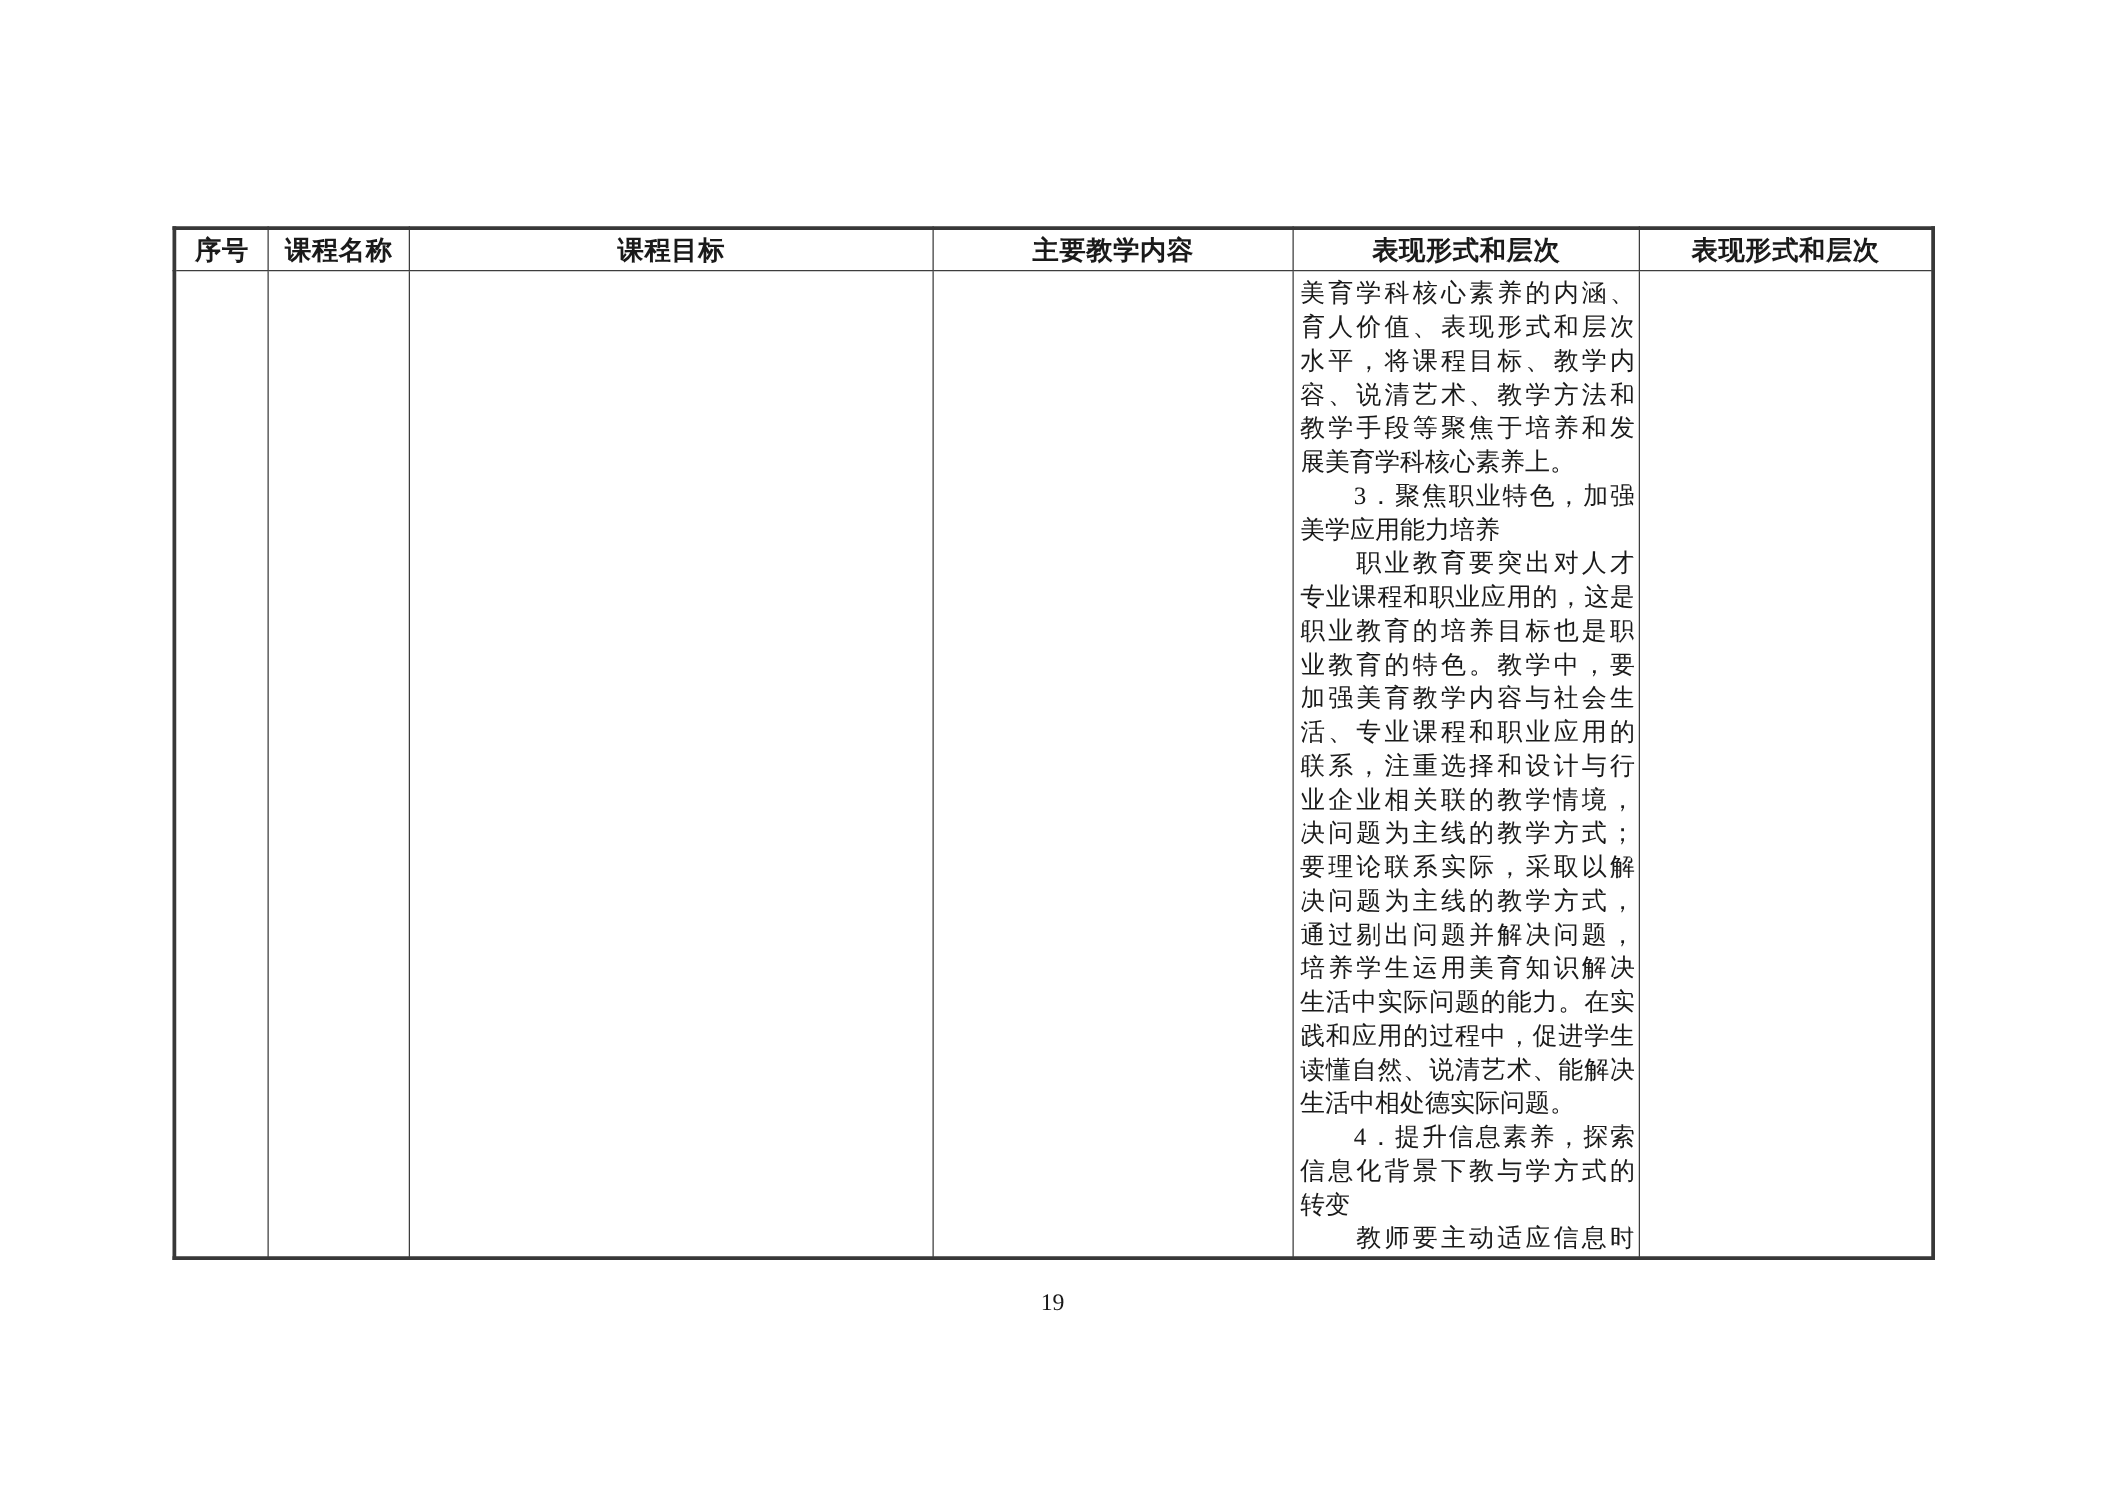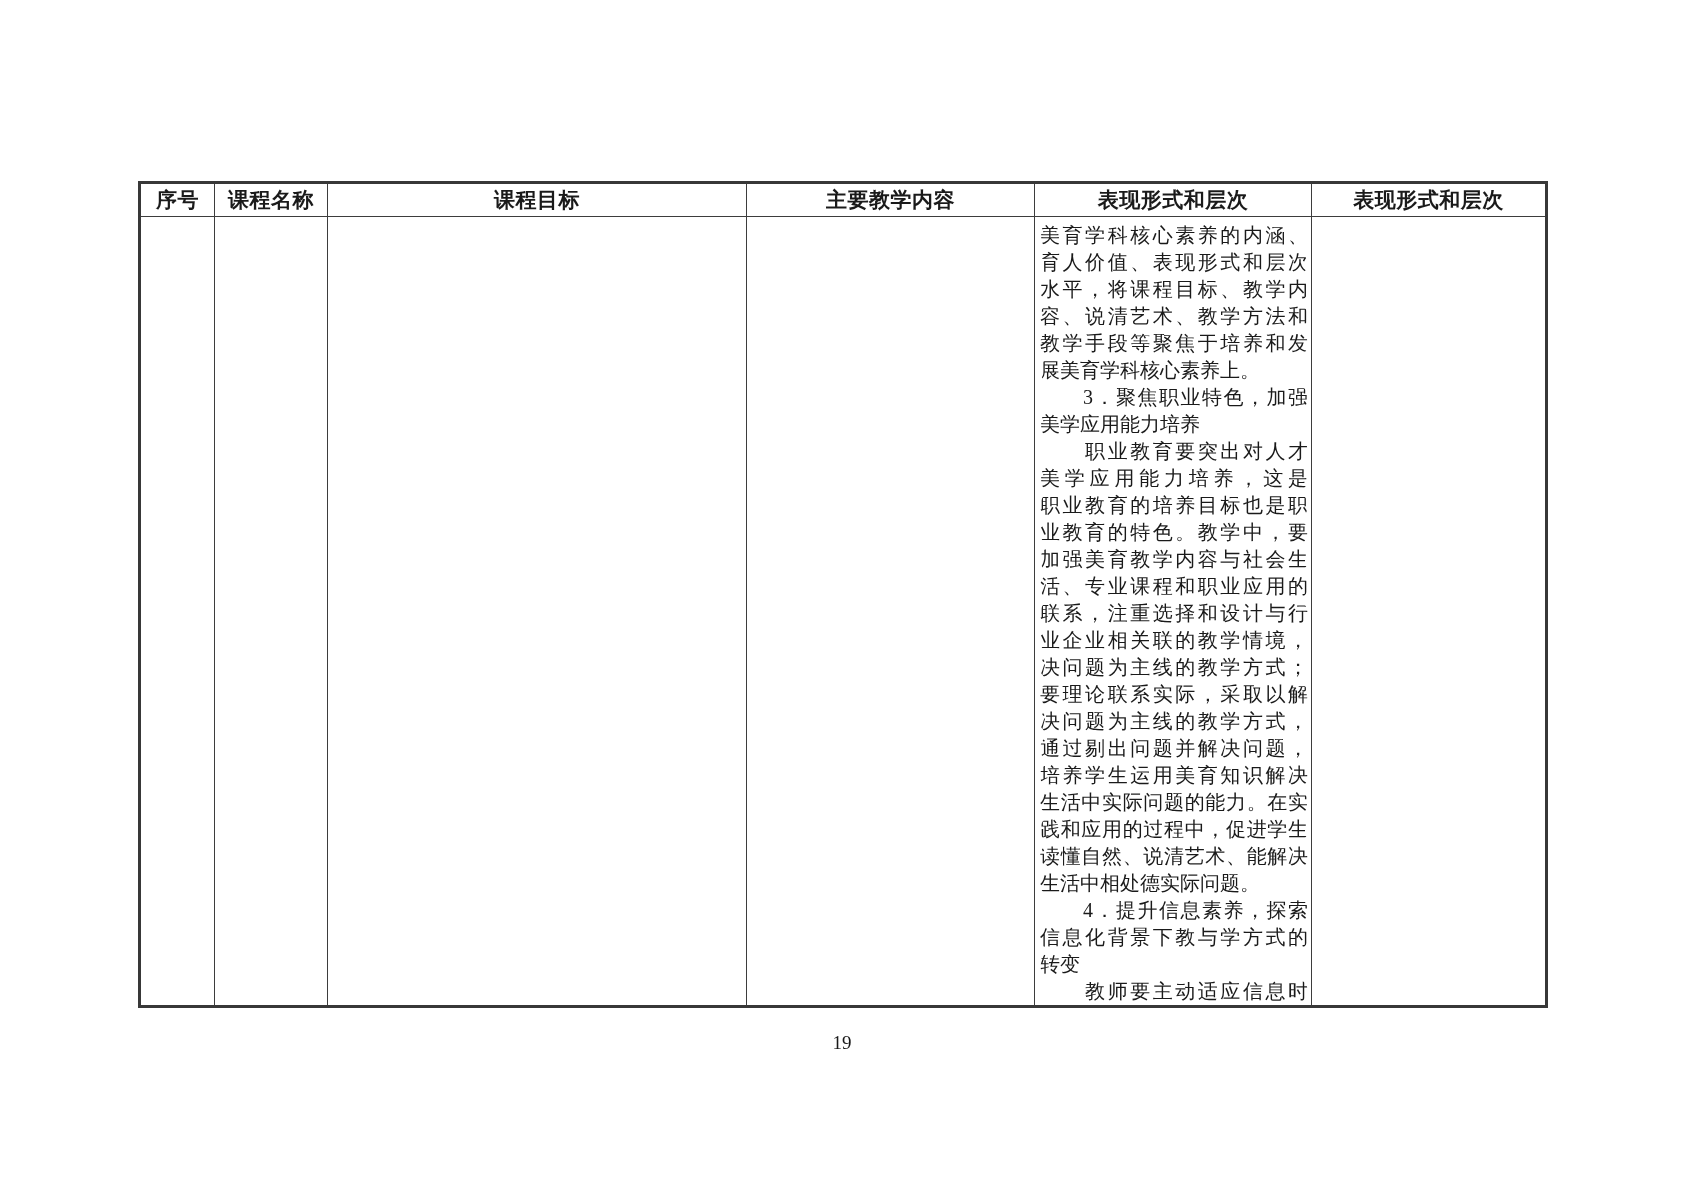--- a/index.html
+++ b/index.html
@@ -101,21 +101,21 @@
           <div class="req-text">
               <div class="line j">美育学科核心素养的内涵、</div>
               <div class="line j">育人价值、表现形式和层次</div>
               <div class="line j">水平，将课程目标、教学内</div>
               <div class="line j">容、说清艺术、教学方法和</div>
               <div class="line j">教学手段等聚焦于培养和发</div>
               <div class="line">展美育学科核心素养上。</div>
               <div class="line j">　　3．聚焦职业特色，加强</div>
               <div class="line">美学应用能力培养</div>
               <div class="line j">　　职业教育要突出对人才</div>
-              <div class="line j">美学应用能力培养，这是</div>
+              <div class="line j">专业课程和职业应用的，这是</div>
               <div class="line j">职业教育的培养目标也是职</div>
               <div class="line j">业教育的特色。教学中，要</div>
               <div class="line j">加强美育教学内容与社会生</div>
               <div class="line j">活、专业课程和职业应用的</div>
               <div class="line j">联系，注重选择和设计与行</div>
               <div class="line j">业企业相关联的教学情境，</div>
               <div class="line j">决问题为主线的教学方式；</div>
               <div class="line j">要理论联系实际，采取以解</div>
               <div class="line j">决问题为主线的教学方式，</div>
               <div class="line j">通过剔出问题并解决问题，</div>

